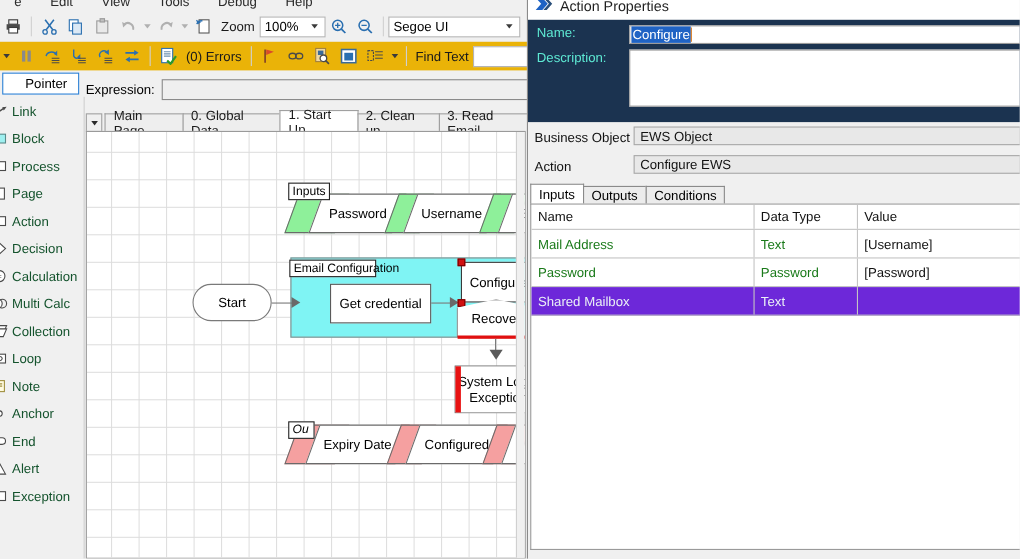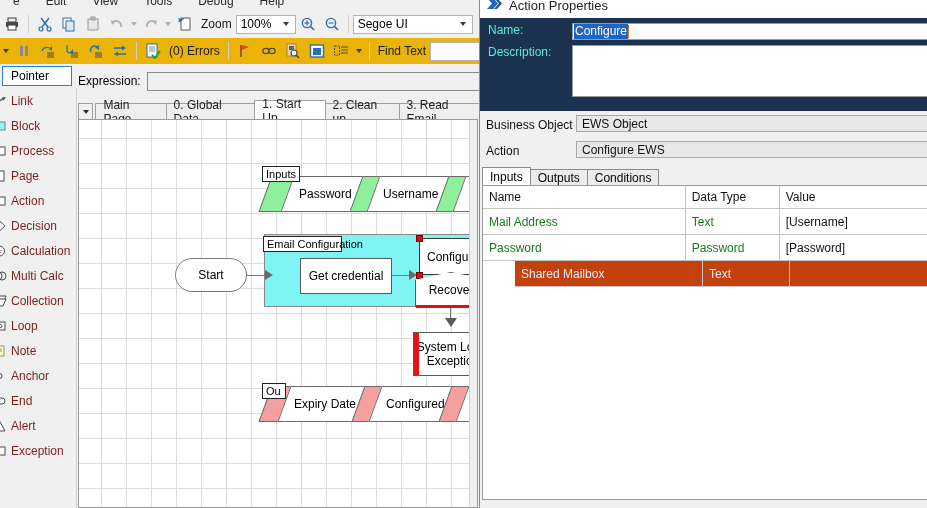--- a/index.html
+++ b/index.html
@@ -25,32 +25,32 @@
   .tsep{width:1px;height:18px;background:#d0d0d0;margin:0 4px;flex:0 0 auto;}
   .tlabel{font-size:12px;color:#1a1a1a;padding:0 4px;white-space:nowrap;flex:0 0 auto;}
   .combo{height:19px;border:1px solid #b4b4b4;background:#fff;display:flex;align-items:center;
         font-size:12px;padding:0 2px 0 4px;box-sizing:border-box;flex:0 0 auto;}
   .combo .cv{flex:1;white-space:nowrap;overflow:hidden;}
   .caret{width:0;height:0;border-left:3.5px solid transparent;border-right:3.5px solid transparent;border-top:4px solid #3a3a3a;margin:0 4px;}
   .textbox{height:19px;border:1px solid #b4b4b4;background:#fff;box-sizing:border-box;flex:0 0 auto;}
 
   
   #pointer-btn{position:absolute;left:2px;top:66px;width:70px;height:20px;background:#fff;border:1px solid #2a7fd4;
-      display:flex;align-items:center;padding-left:8px;box-sizing:border-box;font-size:12px;}
+      display:flex;align-items:center;padding-left:20px;box-sizing:border-box;font-size:12px;}
 
   
   #expr-row{position:absolute;left:78px;top:68px;width:408px;height:26px;display:flex;align-items:center;}
   #expr-label{font-size:12px;padding-right:6px;white-space:nowrap;}
   #expr-box{flex:1;height:19px;border:1px solid #8a8a8a;background:#efefef;box-sizing:border-box;}
 
   
   #palette{position:absolute;left:0;top:88px;width:76px;height:420px;background:#f0f0f0;border-right:1px solid #cfcfcf;}
   .pitem{height:25px;display:flex;align-items:center;padding-left:0px;box-sizing:border-box;}
   .pico{width:16px;height:16px;flex:0 0 auto;margin-left:-8px;margin-right:3px;display:flex;align-items:center;justify-content:center;}
-  .plabel{font-size:12px;color:#7f1d1d;white-space:nowrap;}
+  .plabel{font-size:12px;color:#14532d;white-space:nowrap;}
 
   
   #tabstrip{position:absolute;left:78px;top:100px;width:408px;height:20px;display:flex;align-items:flex-end;}
   #tab-scroll{width:16px;height:17px;border:1px solid #a0a0a0;background:#f0f0f0;display:flex;align-items:center;justify-content:center;box-sizing:border-box;margin-right:2px;}
   .tab{height:17px;border:1px solid #a0a0a0;border-bottom:none;background:#eeeeee;
       display:flex;align-items:center;padding:0 7px;font-size:12px;box-sizing:border-box;margin-right:-1px;color:#1a1a1a;}
   .tab.active{background:#fff;height:20px;font-weight:normal;}
 
   
   #canvas{position:absolute;left:78px;top:119px;width:400px;height:389px;background:#fff;border:1px solid #9a9a9a;box-sizing:border-box;overflow:hidden;}
@@ -108,21 +108,21 @@
   #grid-area{position:absolute;left:2px;top:193px;width:446px;height:315px;background:#fff;border:1px solid #9a9a9a;border-right:none;box-sizing:border-box;overflow:hidden;}
   .ghead{display:flex;height:23px;border-bottom:1px solid #c4c4c4;box-sizing:border-box;}
   .ghead .gh{font-size:12px;color:#111;display:flex;align-items:center;padding-left:6px;box-sizing:border-box;border-right:1px solid #c4c4c4;}
   .grow{display:flex;height:26px;border-bottom:1px solid #c4c4c4;box-sizing:border-box;}
   .grow .gc{font-size:12px;display:flex;align-items:center;padding-left:6px;box-sizing:border-box;border-right:1px solid #c4c4c4;overflow:hidden;white-space:nowrap;}
   .c-name{width:205px;text-align:center;}
   .c-type{width:95px;}
   .c-val{width:150px;border-right:none !important;}
   .grow.param .gc{color:#1a7a1a;}
   .grow.param .gc.valcol{color:#111;}
-  .grow.selected{background:#c2410c;margin-left:32px;}
+  .grow.selected{background:#6d28d9;}
   .grow.selected .gc{color:#eaf0f6;}
 </style>
 </head>
 <body>
 
 <div id="app-window">
 
   <div id="menubar">
     <div class="mi">e</div>
     <div class="mi">Edit</div>
@@ -523,21 +523,21 @@
     <div class="para" style="left:205px;top:266px;width:82px;">
       <span>Expiry Date</span>
       </div>
     <div class="redband" style="left:279px;top:266px;width:32px;"></div>
     <div class="para" style="left:296px;top:266px;width:80px;">
       <span>Configured</span>
       </div>
     <div class="redband" style="left:366px;top:266px;width:32px;"></div>
     <div class="para" style="left:383px;top:266px;width:76px;">
       </div>
-    <div class="group-tag" style="left:183px;top:263px;width:24px;">Ou</div>
+    <div class="group-tag" style="left:183px;top:263px;width:24px;font-style:italic;">Ou</div>
 
     <div id="vscroll"></div>
   </div>
 </div>
 
 <div id="dialog">
 
   <div id="dlg-title">
     <span>
       <svg width="17" height="15" viewBox="0 0 17 15">

